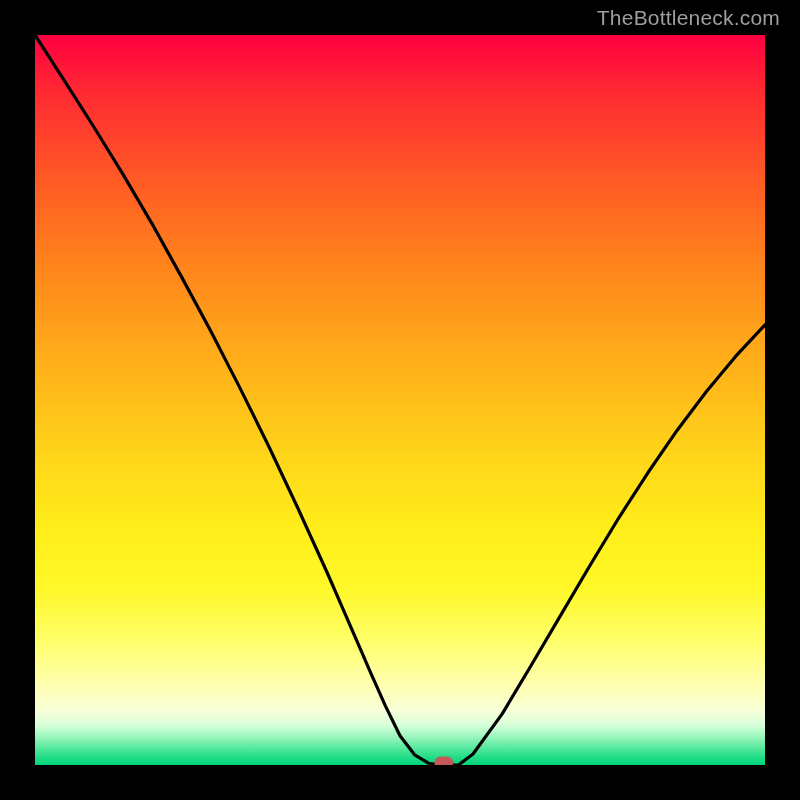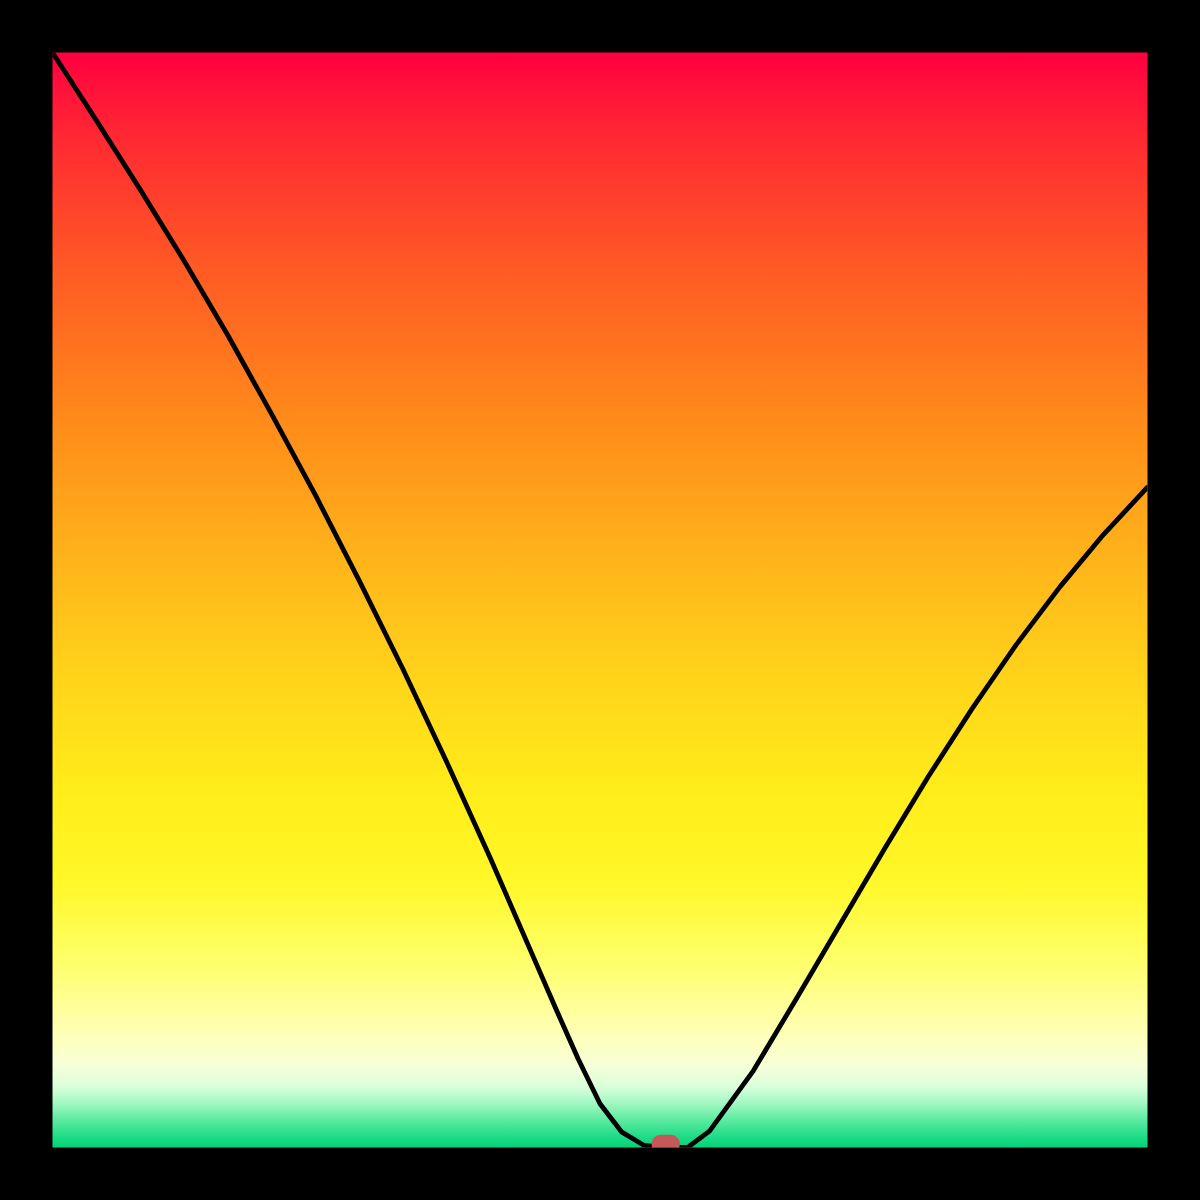--- a/index.html
+++ b/index.html
@@ -74,13 +74,14 @@
 </head>
 <body>
 
 <div class="frame">
   <div class="plot">
     <svg viewBox="0 0 730 730" preserveAspectRatio="none">
       <path class="curve-path" d="M0.00 0.00 L29.20 45.26 L58.40 91.25 L87.60 138.70 L116.80 188.34 L146.00 240.90 L175.20 294.92 L204.40 351.86 L233.60 410.99 L262.80 473.04 L292.00 537.28 L321.20 604.44 L335.80 638.02 L350.40 670.87 L365.00 700.80 L379.60 719.78 L394.20 728.54 L408.80 730.00 L423.40 730.00 L438.00 719.05 L467.20 678.90 L496.40 629.99 L525.60 580.35 L554.80 530.71 L584.00 482.53 L613.20 437.27 L642.40 394.93 L671.60 356.24 L700.80 321.20 L730.00 289.81"></path>
       <rect class="marker" x="399.80" y="722.00" width="18" height="11" rx="5.5" ry="5.5"></rect>
     </svg>
   </div>
+  <div class="watermark">TheBottleneck.com</div>
 </div>
 
 </body></html>

